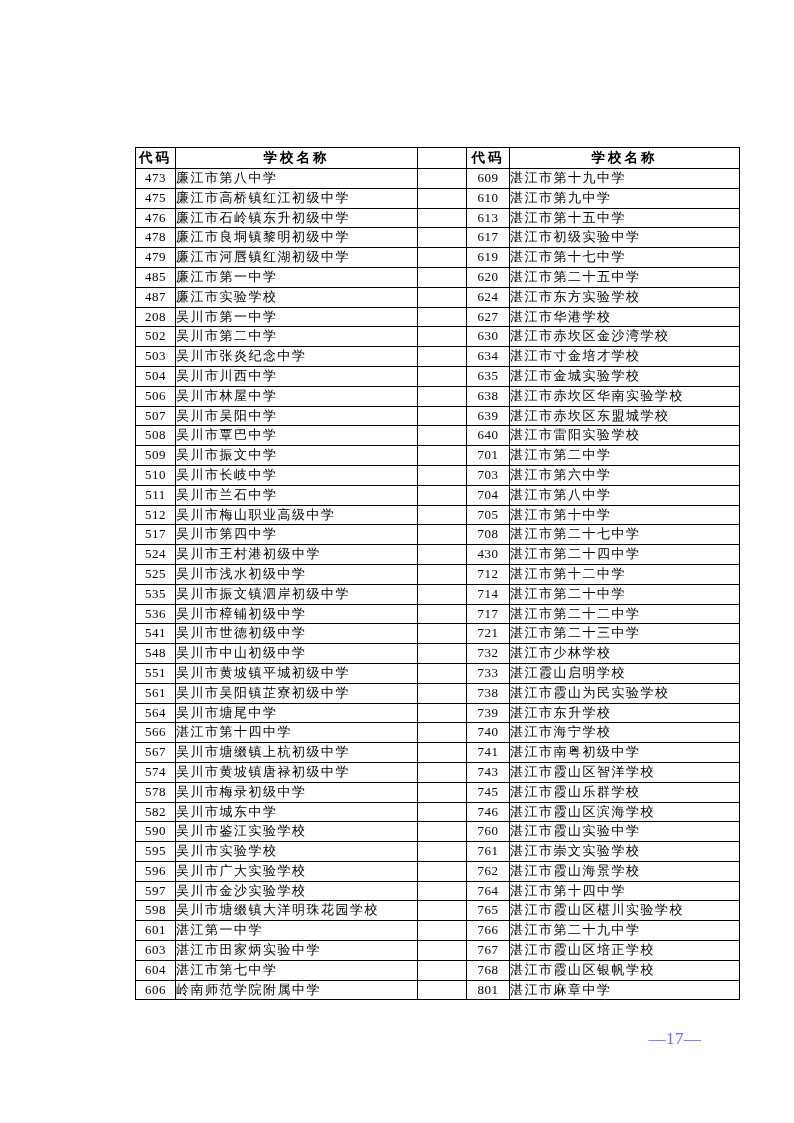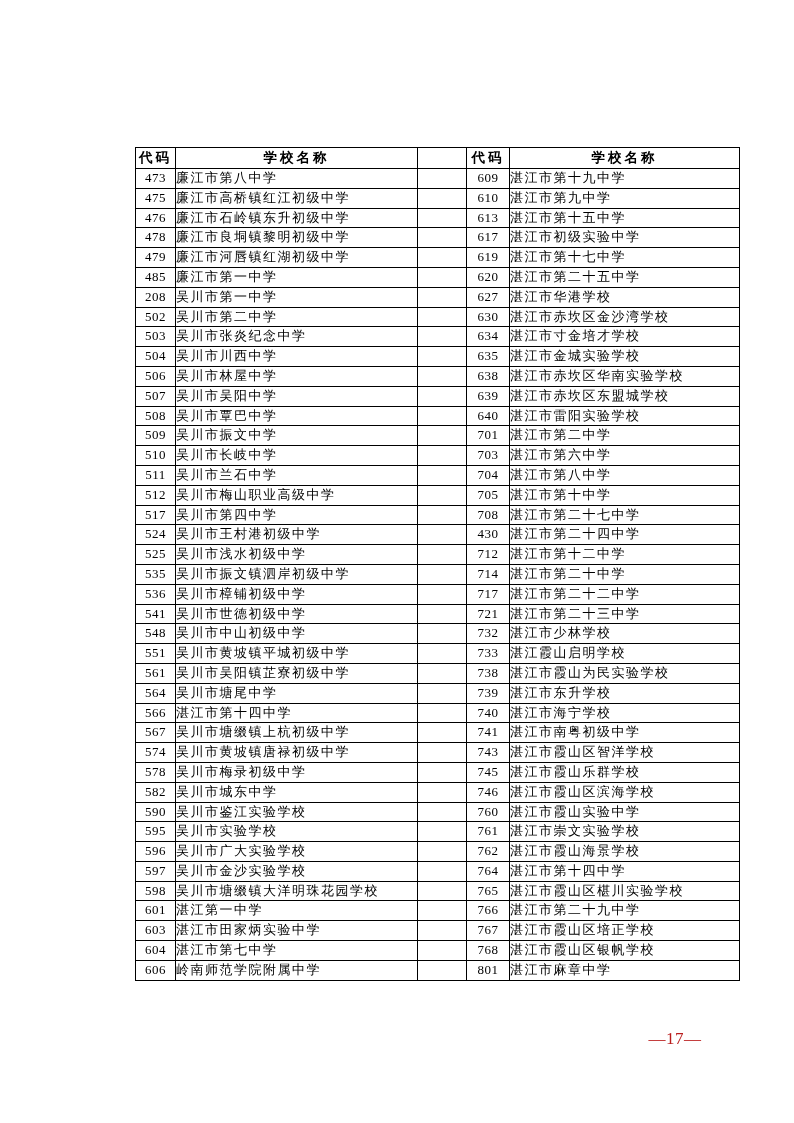--- a/index.html
+++ b/index.html
@@ -56,21 +56,21 @@
     background: #ffffff;
   }
   .page-number {
     position: absolute;
     left: 630px;
     top: 1029px;
     width: 90px;
     text-align: center;
     font-size: 17px;
     letter-spacing: 0.5px;
-    color: #b91c1c;
+    color: #8b5cf6;
     font-family: "Liberation Serif", "DejaVu Serif", serif;
   }
 </style>
 </head>
 <body>
 
 <div class="page">
 
   <table class="school-table">
     <colgroup>
@@ -126,20 +126,27 @@
           <td class="name-cell">湛江市第十七中学</td>
         </tr>
         <tr>
           <td class="code-cell">485</td>
           <td class="name-cell">廉江市第一中学</td>
           <td class="spacer-cell"></td>
           <td class="code-cell">620</td>
           <td class="name-cell">湛江市第二十五中学</td>
         </tr>
         <tr>
+          <td class="code-cell">487</td>
+          <td class="name-cell">廉江市实验学校</td>
+          <td class="spacer-cell"></td>
+          <td class="code-cell">624</td>
+          <td class="name-cell">湛江市东方实验学校</td>
+        </tr>
+        <tr>
           <td class="code-cell">208</td>
           <td class="name-cell">吴川市第一中学</td>
           <td class="spacer-cell"></td>
           <td class="code-cell">627</td>
           <td class="name-cell">湛江市华港学校</td>
         </tr>
         <tr>
           <td class="code-cell">502</td>
           <td class="name-cell">吴川市第二中学</td>
           <td class="spacer-cell"></td>

